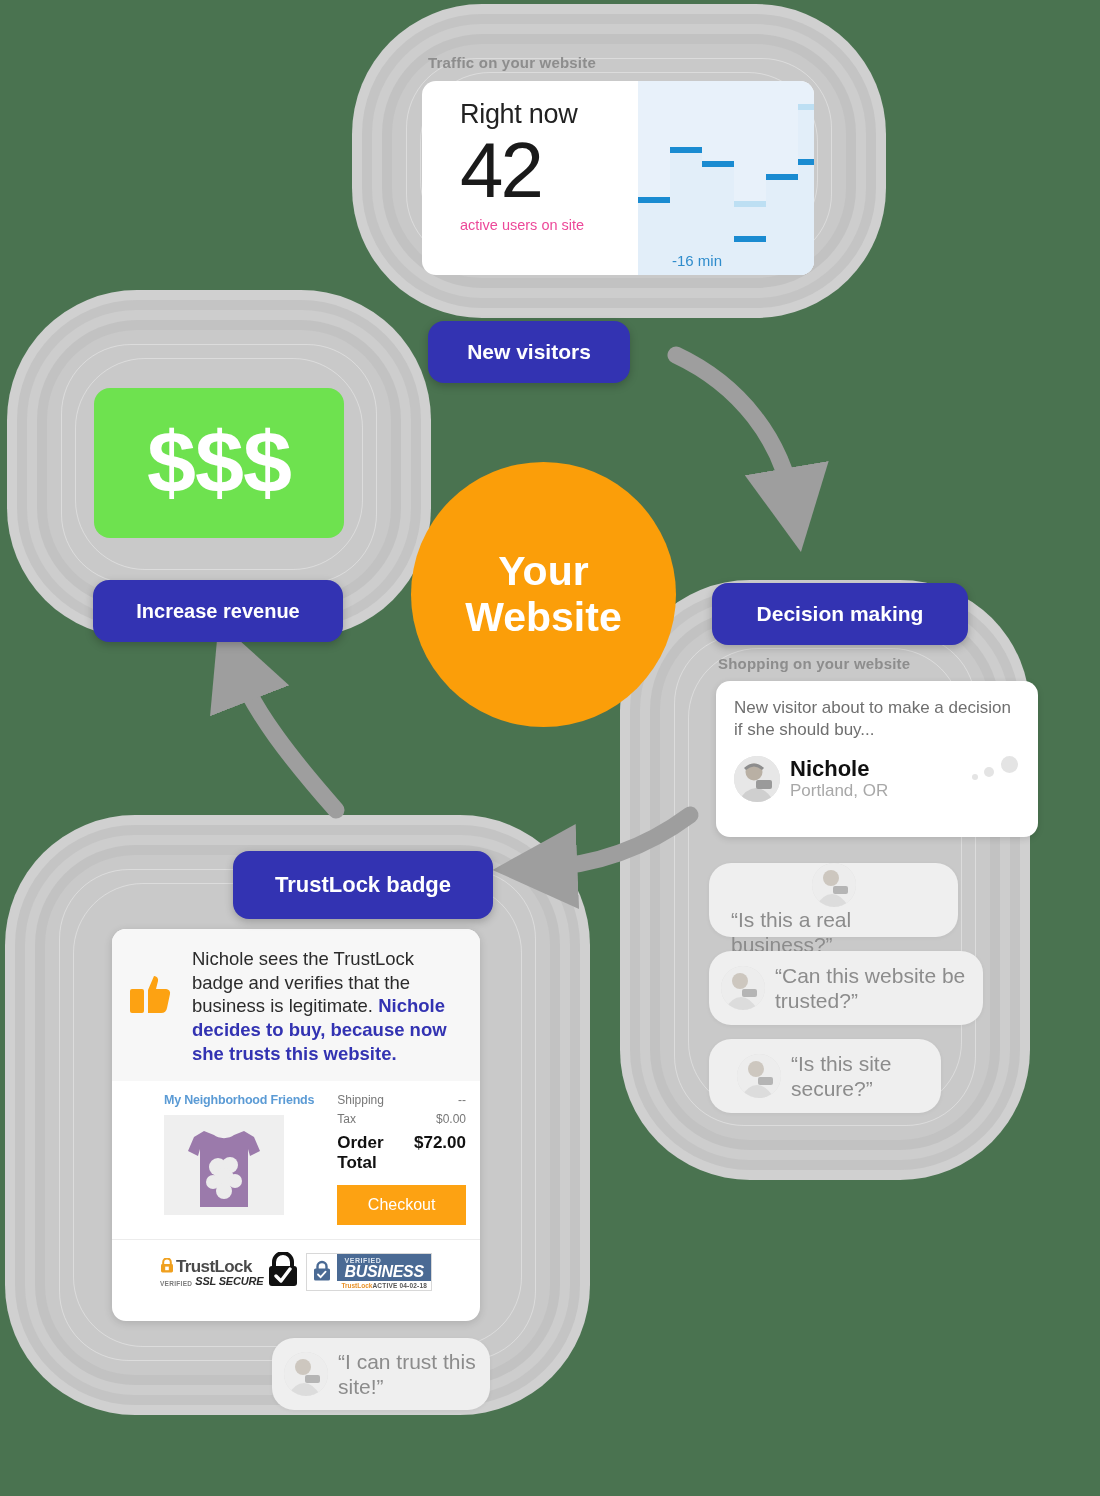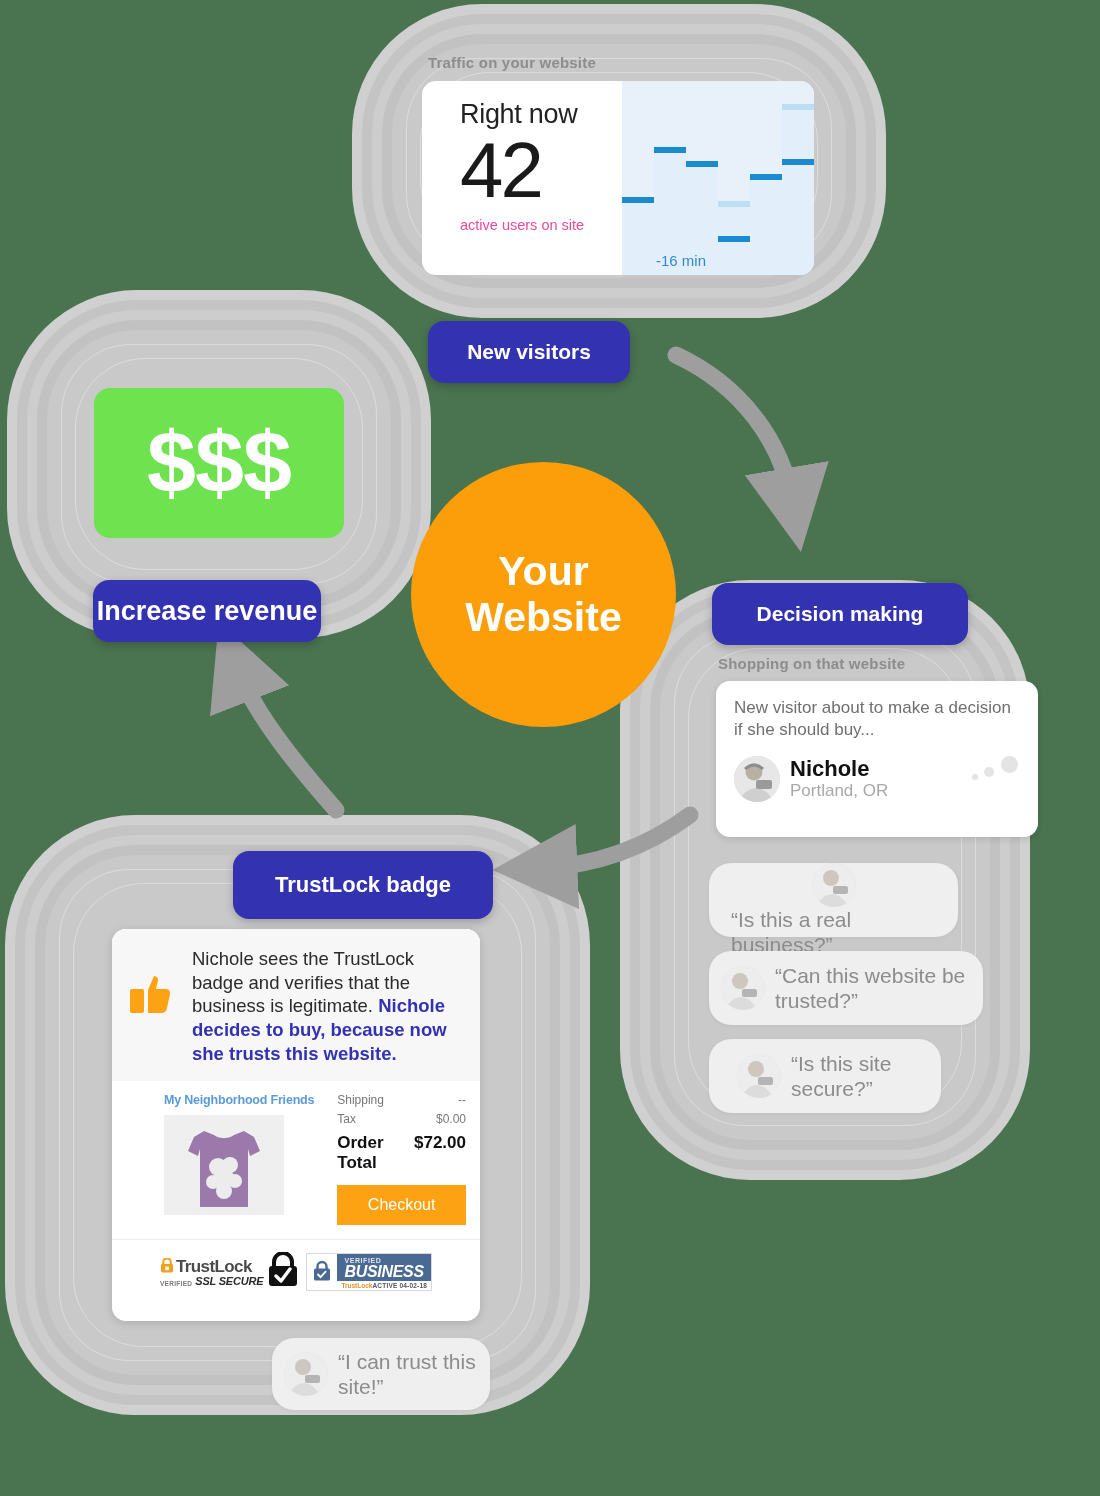--- a/index.html
+++ b/index.html
@@ -75,21 +75,21 @@
     position: absolute;
     left: 422px; top: 81px;
     width: 392px; height: 194px;
     background: #fff;
     border-radius: 14px;
     overflow: hidden;
     display: flex;
     z-index: 20;
   }
   #analytics-left {
-    width: 200px; padding: 18px 0 8px 38px;
+    width: 216px; padding: 18px 0 8px 38px;
   }
   #rn-title { font-size: 27px; color: #222; letter-spacing: -.3px; }
   #rn-value { font-size: 78px; color: #1a1a1a; line-height: .98; margin-top: 2px; letter-spacing: -3px;}
   #rn-sub   { font-size: 14.5px; color: #ec4899; margin-top: 9px; }
   #analytics-right {
     position: relative; flex: 1;
     background: #e8f1fa;
   }
   .rt-bar { position: absolute; bottom: 0; background: #e2eef9; }
   .rt-bar > i {
@@ -248,33 +248,33 @@
   </div>
 
   <div class="pill" style="left:428px; top:304px; width:202px; height:62px; font-size:21px;">
     <span>New visitors</span>
   </div>
 
   <div class="blob inner-rings" style="left:47px; top:330px; width:344px; height:268px;"></div>
   <div id="money-tile">
     <span>$$$</span>
   </div>
-  <div class="pill" style="left:93px; top:563px; width:228px; height:62px; font-size:27px;">
+  <div class="pill" style="left:93px; top:563px; width:250px; height:62px; font-size:20px;">
     <span>Increase revenue</span>
   </div>
 
   <div id="center-circle">
     <div>
       <span>Your</span><br>
       <span>Website</span>
     </div>
   </div>
 
   <div class="blob inner-rings" style="left:660px; top:620px; width:330px; height:520px;"></div>
-  <div class="panel-caption" style="left:718px; top:655px;">Shopping on that website</div>
+  <div class="panel-caption" style="left:718px; top:655px;">Shopping on your website</div>
 
   <div class="pill" style="left:712px; top:566px; width:256px; height:62px; font-size:21px;">
     <span>Decision making</span>
   </div>
 
   <div class="white-card" style="left:716px; top:681px; width:322px; height:156px; padding:16px 18px;">
     <div style="font-size:17px; color:#6f6f6f; line-height:1.27;">New visitor about to make a decision if she should buy...</div>
     <div style="display:flex; align-items:center; gap:10px; margin-top:16px; position:relative;">
       <div class="avatar" style="width:46px;height:46px;">
         <svg viewBox="0 0 46 46" aria-hidden="true">

